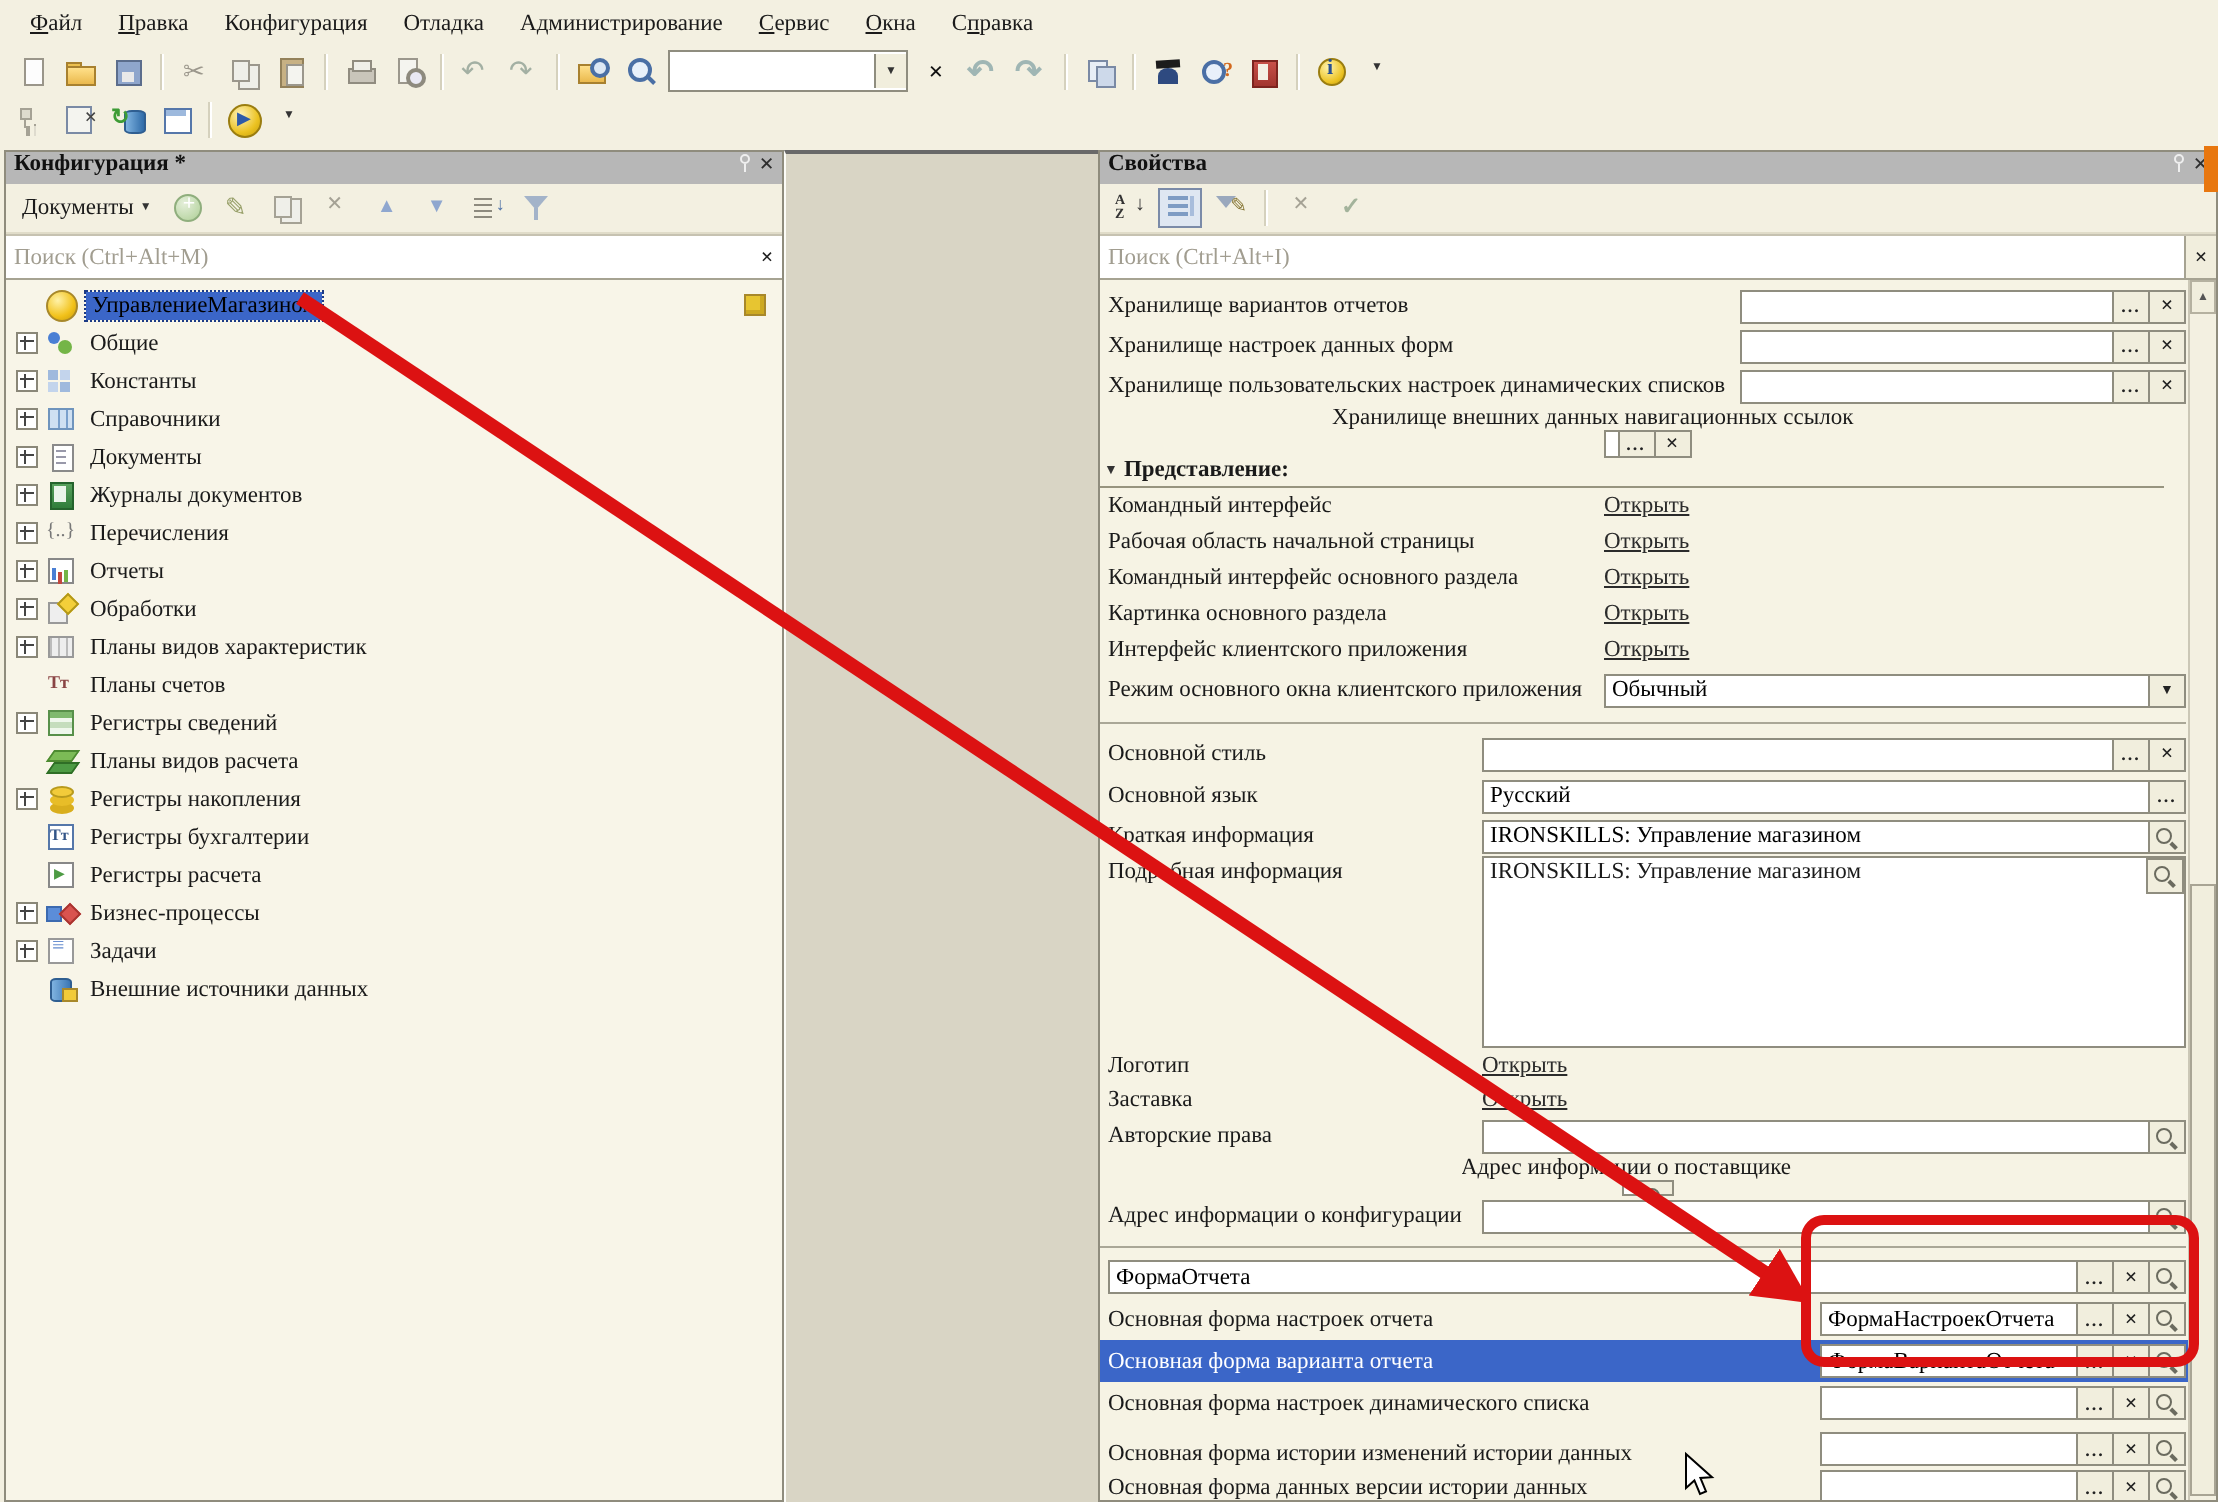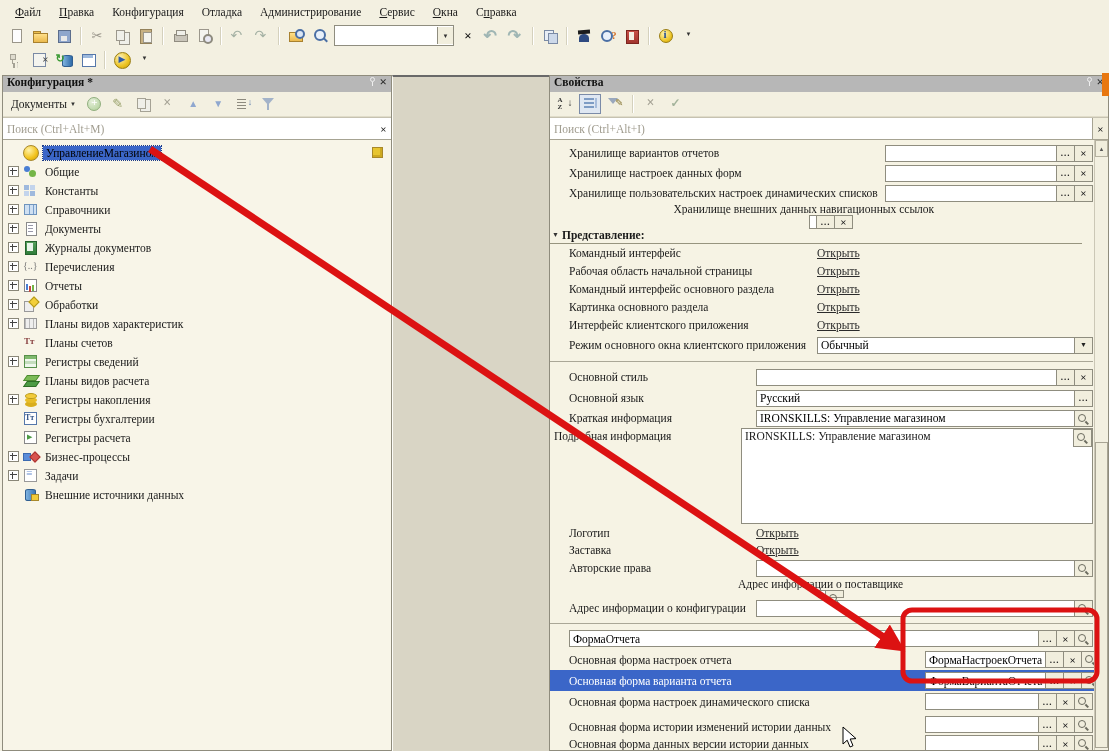--- a/index.html
+++ b/index.html
@@ -149,21 +149,21 @@
   .ti-tasks::after{content:"≡";position:absolute;left:3px;top:-1px;font-size:11px;color:#6a8fd0}
   .ti-external-data-sources::before{content:"";position:absolute;left:2px;top:2px;width:9px;height:10px;background:linear-gradient(90deg,#7fb3e0,#3c77b5);border-radius:3px/2px;border:1px solid #2f5e91}
   .ti-external-data-sources::after{content:"";position:absolute;left:8px;top:7px;width:6px;height:5px;background:#f2cb3a;border:1px solid #a8882a}
 
   
   #workspace{position:absolute;left:392px;top:75px;width:156px;height:676px;background:#d9d5c5;border-top:2px solid #696969;border-left:1px solid #fcfcf7;border-right:1px solid #8f8c7d}
 
   
   #props-body{flex:1;display:flex;overflow:hidden}
   #plist{flex:1;overflow:hidden;padding-top:3px;background:#f6f3e4}
-  .prow{display:flex;align-items:center;padding-left:19px}
+  .prow{display:flex;align-items:center;padding-left:4px}
   .plabel{flex:none;white-space:nowrap;overflow:hidden}
   .g1{width:316px}.g2{width:248px}.g3{width:187px}.g4{width:356px}
   .prow.sel{background:#3b66c8}
   .prow.sel .plabel{color:#fff}
   .pctl{flex:1;display:flex;align-items:stretch;height:17px;margin-right:1px}
   .pfield{flex:1;background:#fff;border:1px solid #8f8d7f;display:flex;align-items:center;padding:0 3px;white-space:nowrap;overflow:hidden;color:#000}
   .pbtn{width:17px;flex:none;background:#f1eedd;border:1px solid #8f8d7f;margin-left:-1px;display:flex;align-items:center;justify-content:center;position:relative;color:#222}
   .pbtn.dots{font-size:9px;letter-spacing:1px;font-weight:bold}
   .pbtn.xb{font-size:11px;font-weight:bold}
   .pbtn.drop{font-size:7px}

